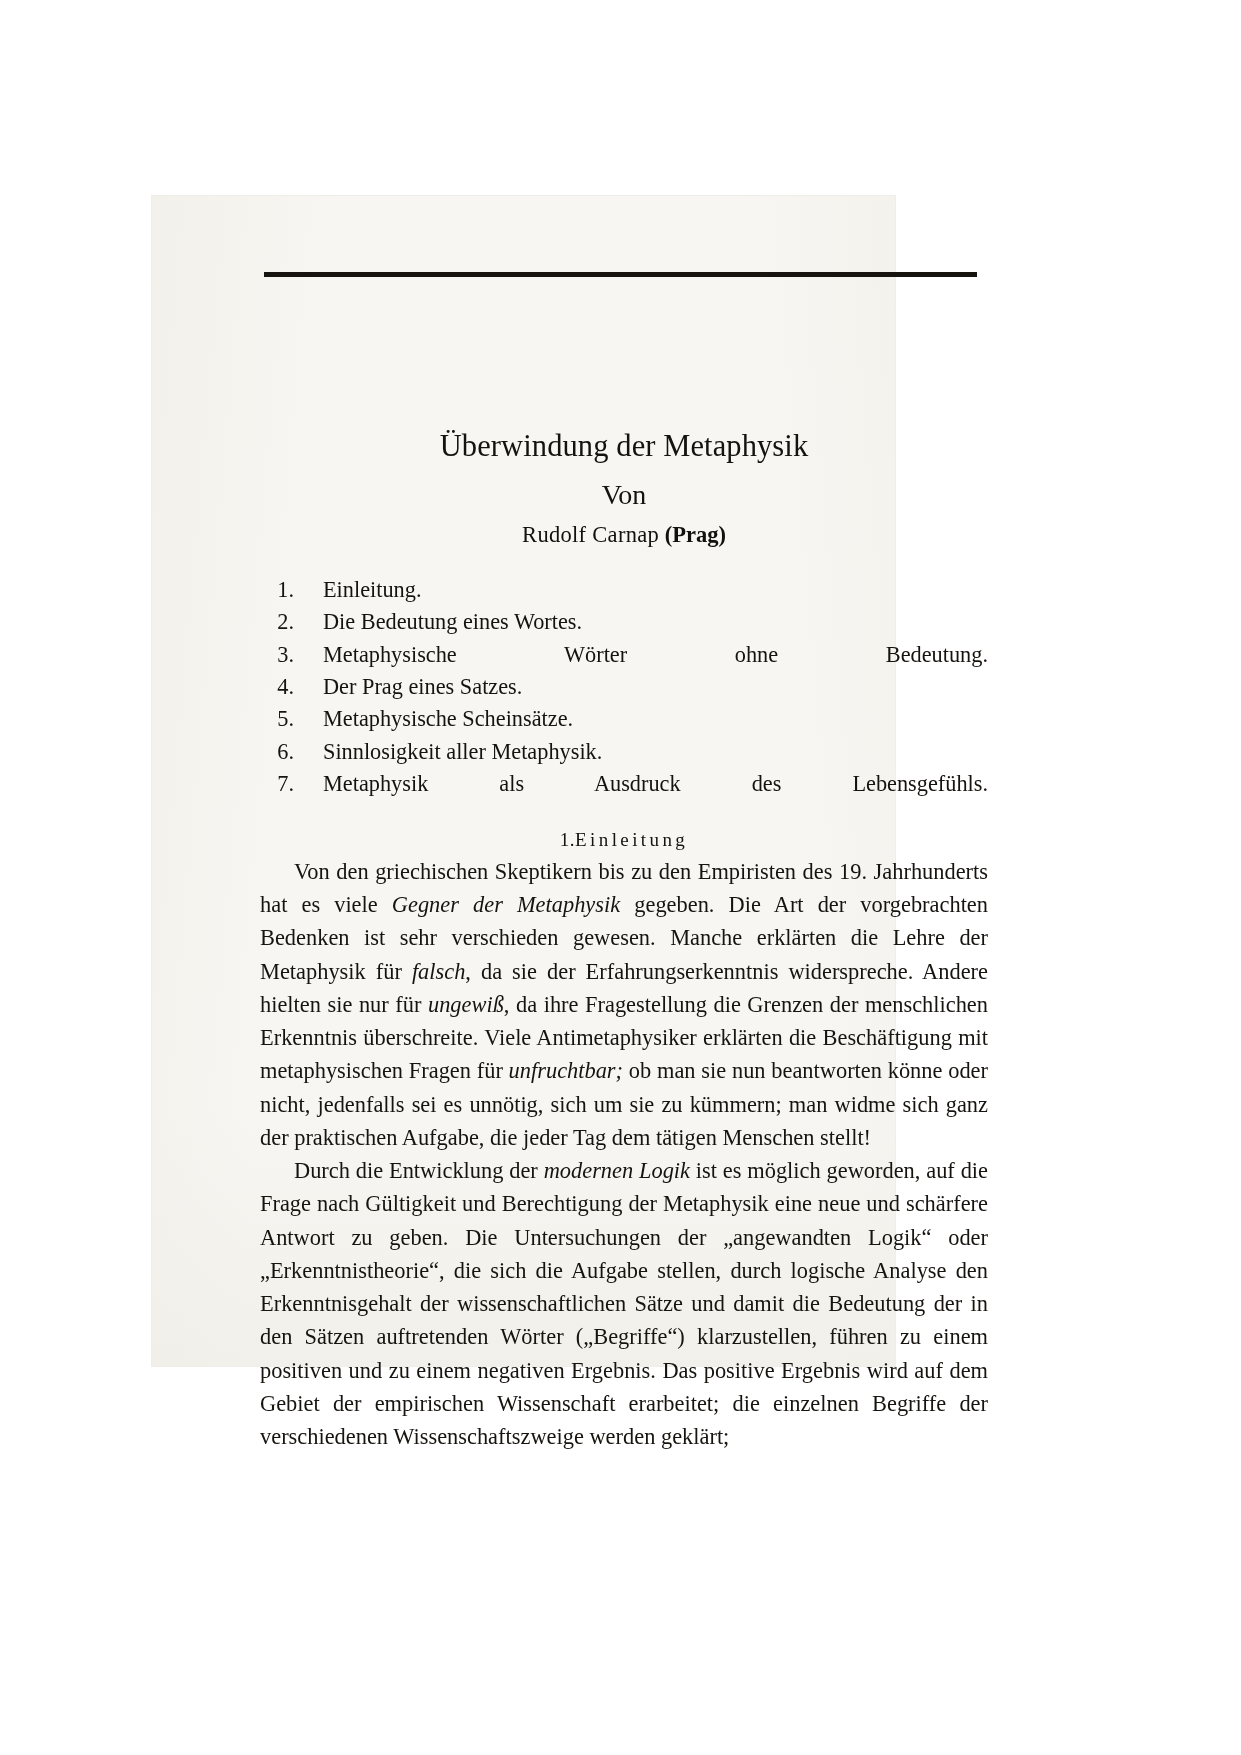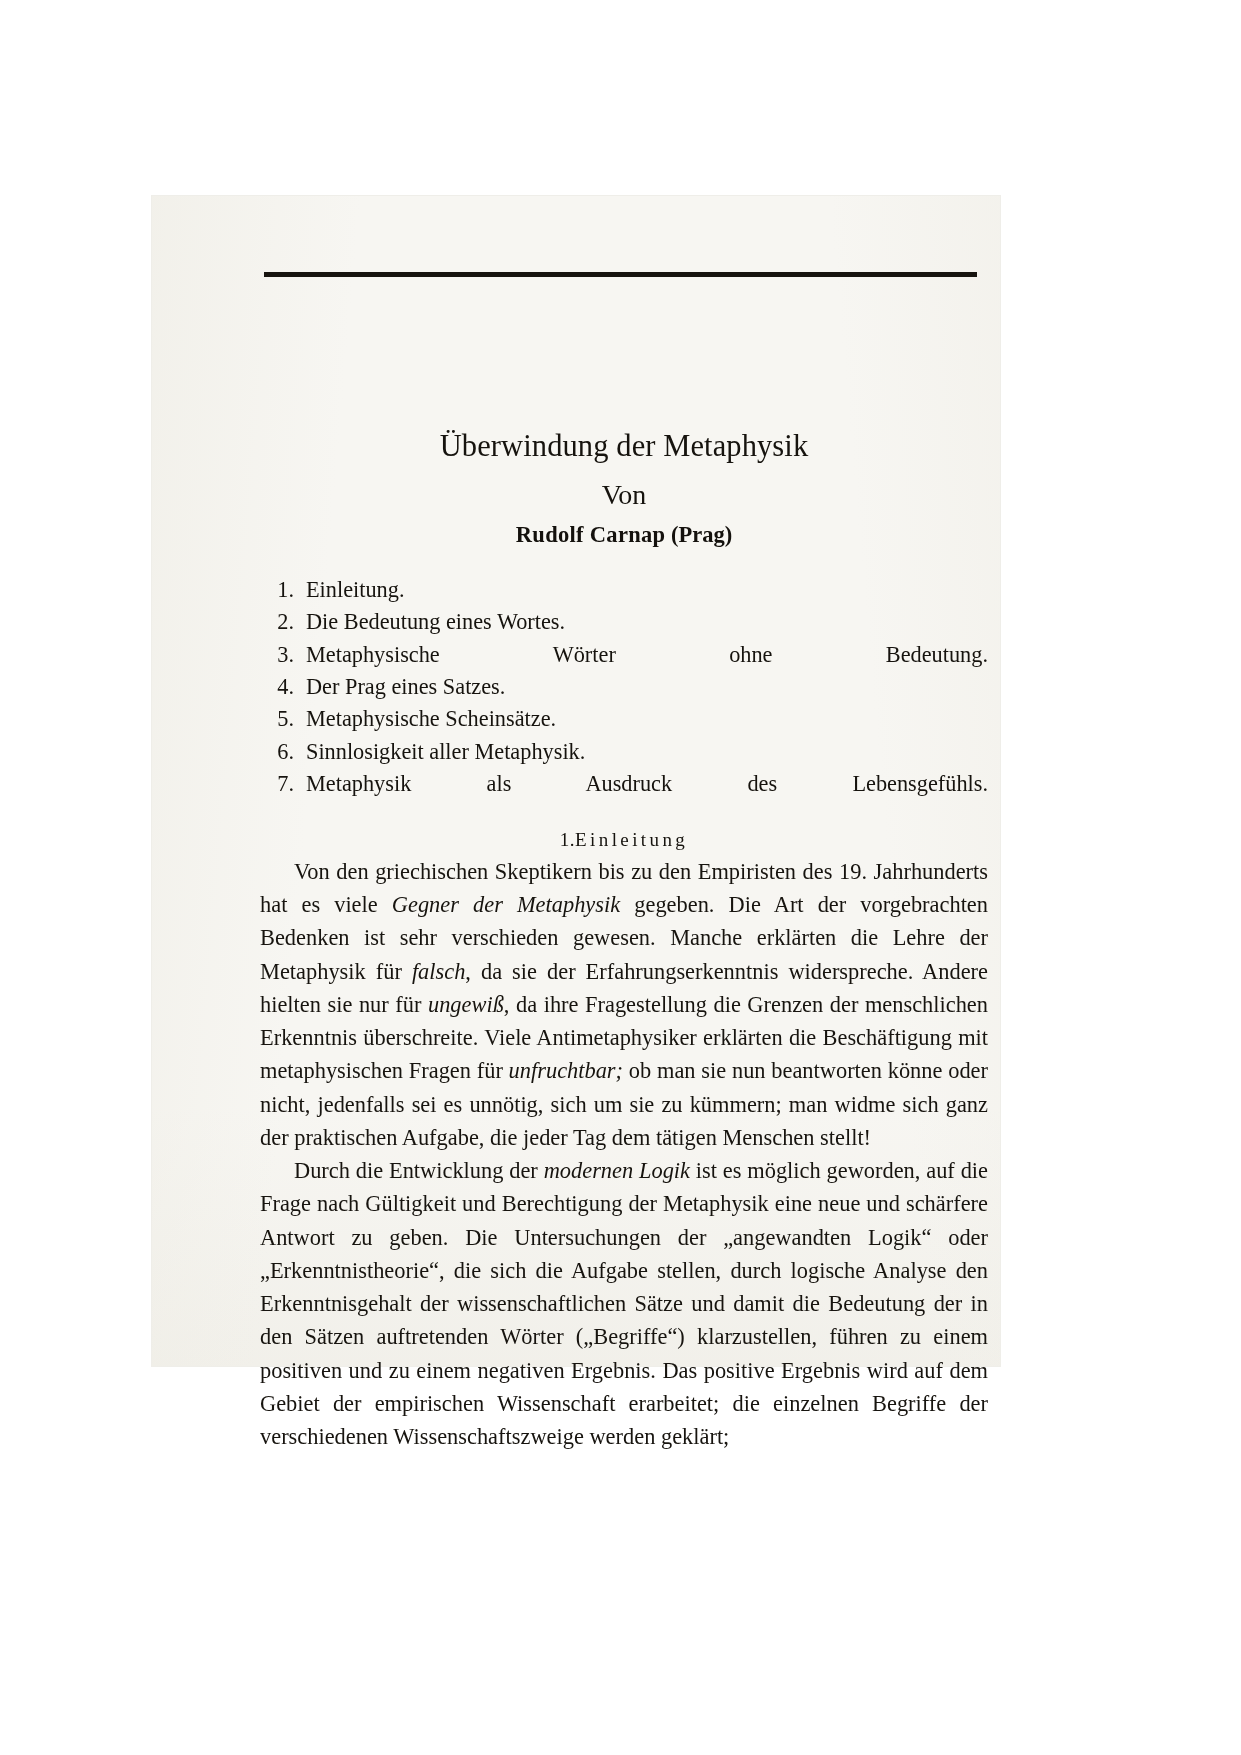--- a/index.html
+++ b/index.html
@@ -12,21 +12,21 @@
     background: #ffffff;
     font-family: "Liberation Serif", "DejaVu Serif", serif;
     overflow: hidden;
   }
 
   
   #scan-page {
     position: absolute;
     left: 152px;
     top: 196px;
-    width: 848px;
+    width: 743px;
     height: 1170px;
     background: #f7f6f2;
     box-shadow: 0 0 0 1px #efeee9;
   }
 
   
   #paper-texture {
     position: absolute;
     inset: 0;
     background:
@@ -67,21 +67,21 @@
     margin-top: 12px;
     font-size: 28px;
     color: #16130e;
   }
   #byline-author {
     margin-top: 11px;
     font-size: 22.5px;
     color: #14110d;
   }
   #byline-author .author-name {
-    font-weight: bold;
+    font-weight: normal;
     letter-spacing: 0.3px;
   }
   #byline-author .author-affil {
     font-weight: bold;
   }
 
   
   #toc {
     list-style: none;
     margin: 26px 0 0 0;
@@ -97,20 +97,21 @@
     width: 34px;
     flex: 0 0 34px;
     text-align: right;
     padding-right: 12px;
     box-sizing: content-box;
   }
   #toc .toc-label {
     flex: 1 1 auto;
     text-align: justify;
     text-align-last: left;
+    margin-left: 17px;
   }
   #toc li.wide .toc-label {
     text-align-last: justify;
   }
 
   
   #section-heading {
     text-align: center;
     font-size: 19px;
     letter-spacing: 3.4px;

